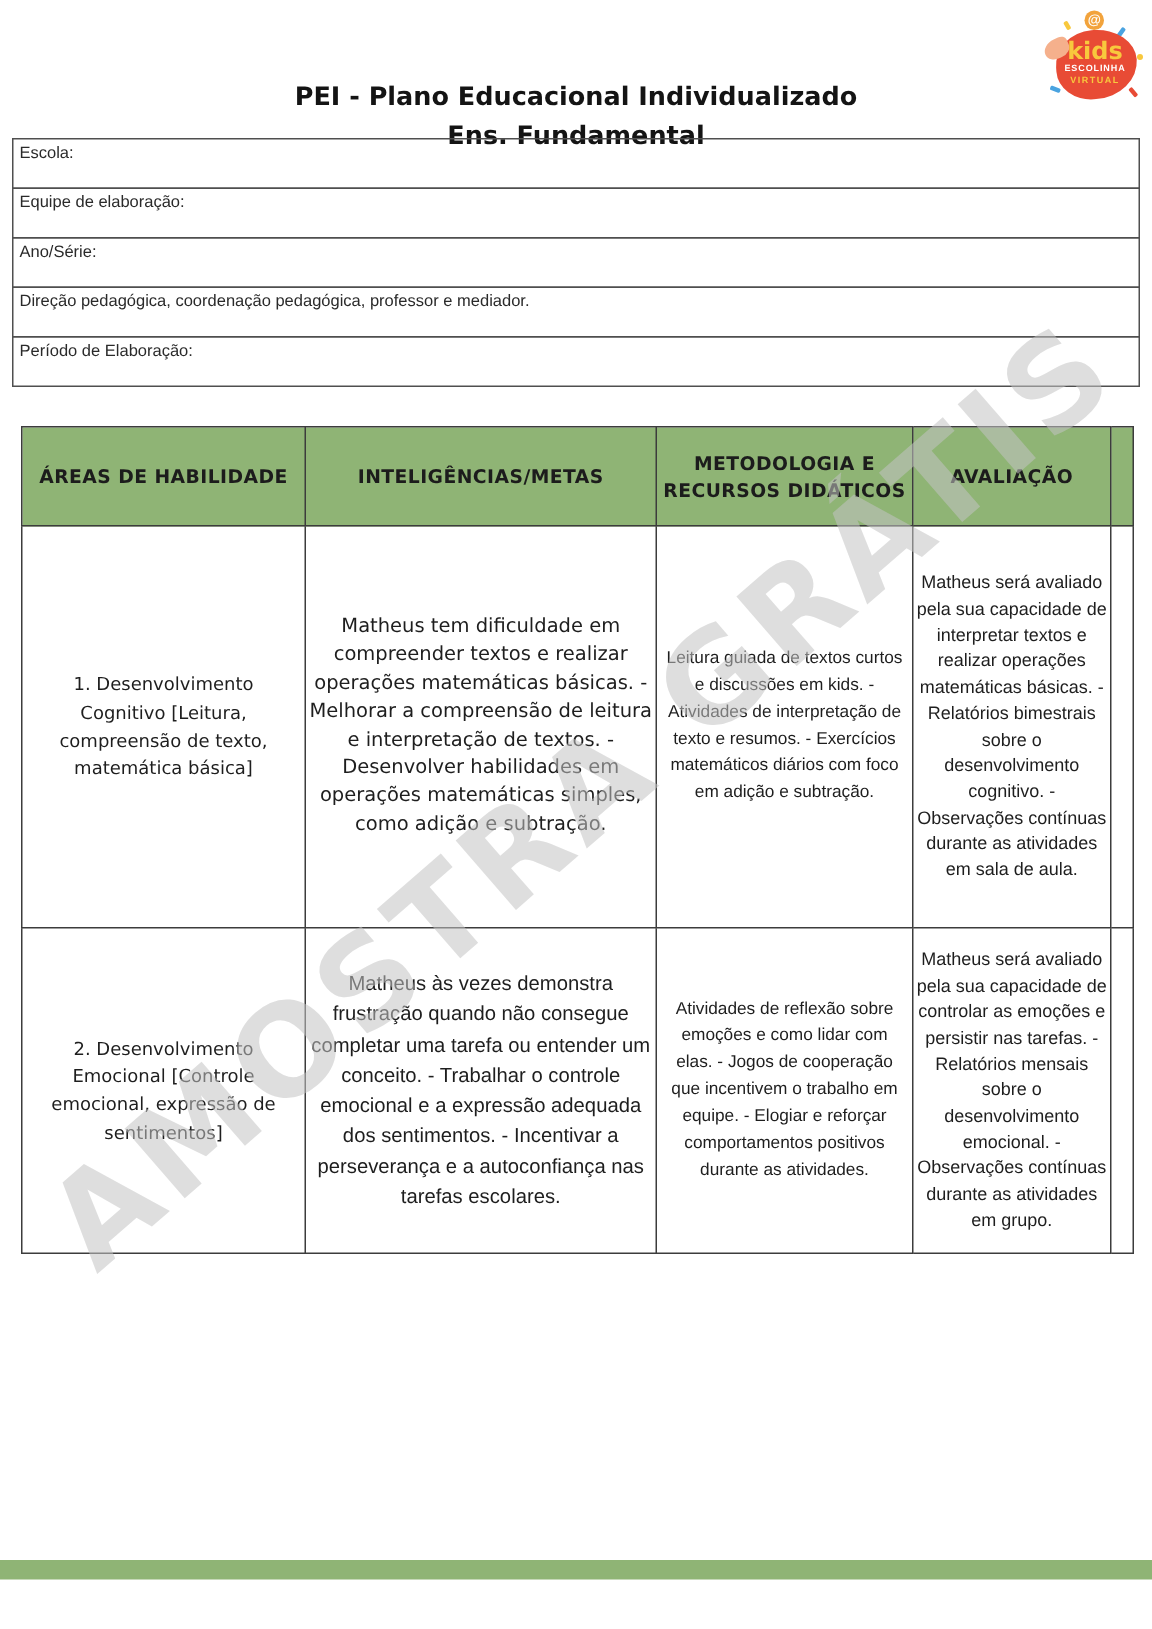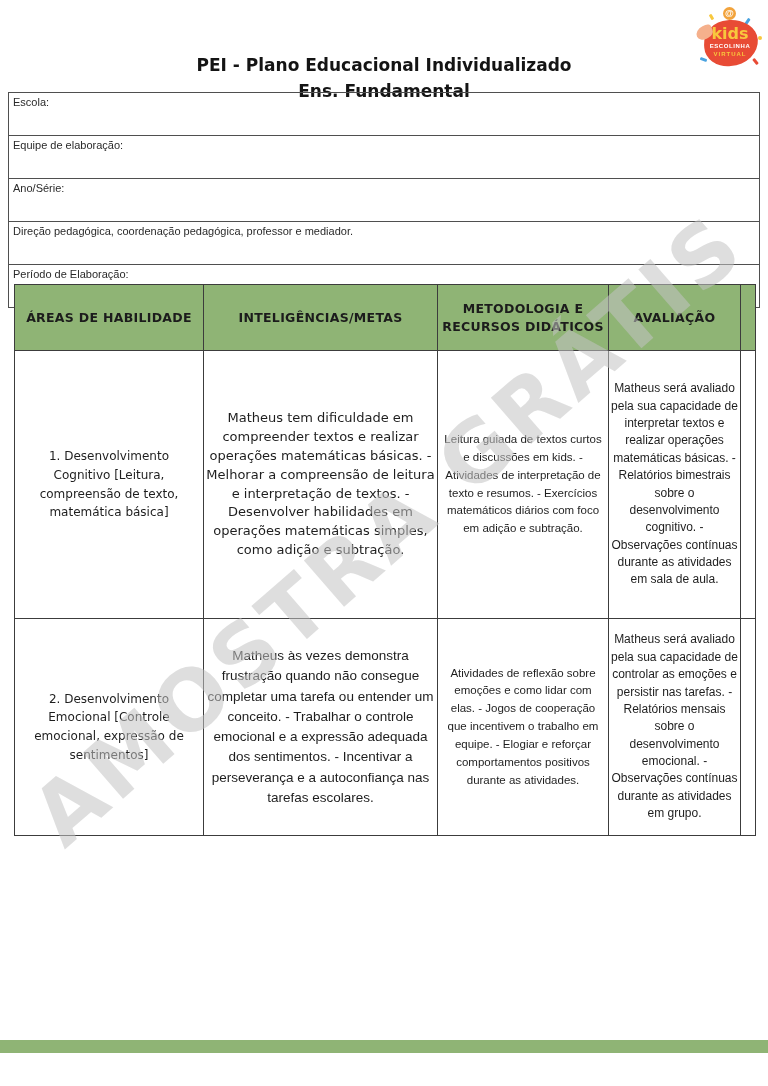--- a/index.html
+++ b/index.html
@@ -29,21 +29,21 @@
     font-size:6px; font-weight:bold; letter-spacing:1px; color:#f8c83d; }
   .confetti { position:absolute; border-radius:1px; }
   .c1 { top:12px; left:52px; width:3px; height:7px; background:#4aa3e0; transform:rotate(35deg); }
   .c2 { top:30px; left:64px; width:4px; height:4px; background:#f8c83d; border-radius:50%; }
   .c3 { top:52px; left:60px; width:3px; height:7px; background:#e84b35; transform:rotate(-40deg); }
   .c4 { top:52px; left:6px; width:7px; height:3px; background:#4aa3e0; transform:rotate(20deg); }
   .c5 { top:8px; left:16px; width:3px; height:6px; background:#f8c83d; transform:rotate(-30deg); }
 
   
   .form-fields { position:absolute; top:92px; left:8px; width:752px; }
-  .form-row { box-sizing:border-box; width:100%; height:44px; border:1px solid #4f4f4f;
+  .form-row { box-sizing:border-box; width:100%; height:34px; border:1px solid #4f4f4f;
     margin-top:-1px; padding:3px 0 0 4px; font-size:11px; color:#2a2a2a; background:transparent; }
   .form-row:first-child { margin-top:0; }
 
   
   table.pei { position:absolute; top:284px; left:14px; width:741px; border-collapse:collapse; table-layout:fixed; }
   table.pei th, table.pei td { border:1px solid #3c3c3c; vertical-align:middle; text-align:center; box-sizing:border-box; }
   table.pei th { background:#8fb475; height:66px; font-family:"DejaVu Sans", sans-serif;
     font-weight:bold; font-size:12.5px; letter-spacing:0.3px; color:#1c1c1c; line-height:1.4; padding:2px; }
   td.c-area { font-family:"DejaVu Sans", sans-serif; font-size:12px; line-height:1.55; padding:19px 10px; }
   td.c-metas-1 { font-family:"DejaVu Sans", sans-serif; font-size:13px; line-height:1.45; padding:4px 2px; }

